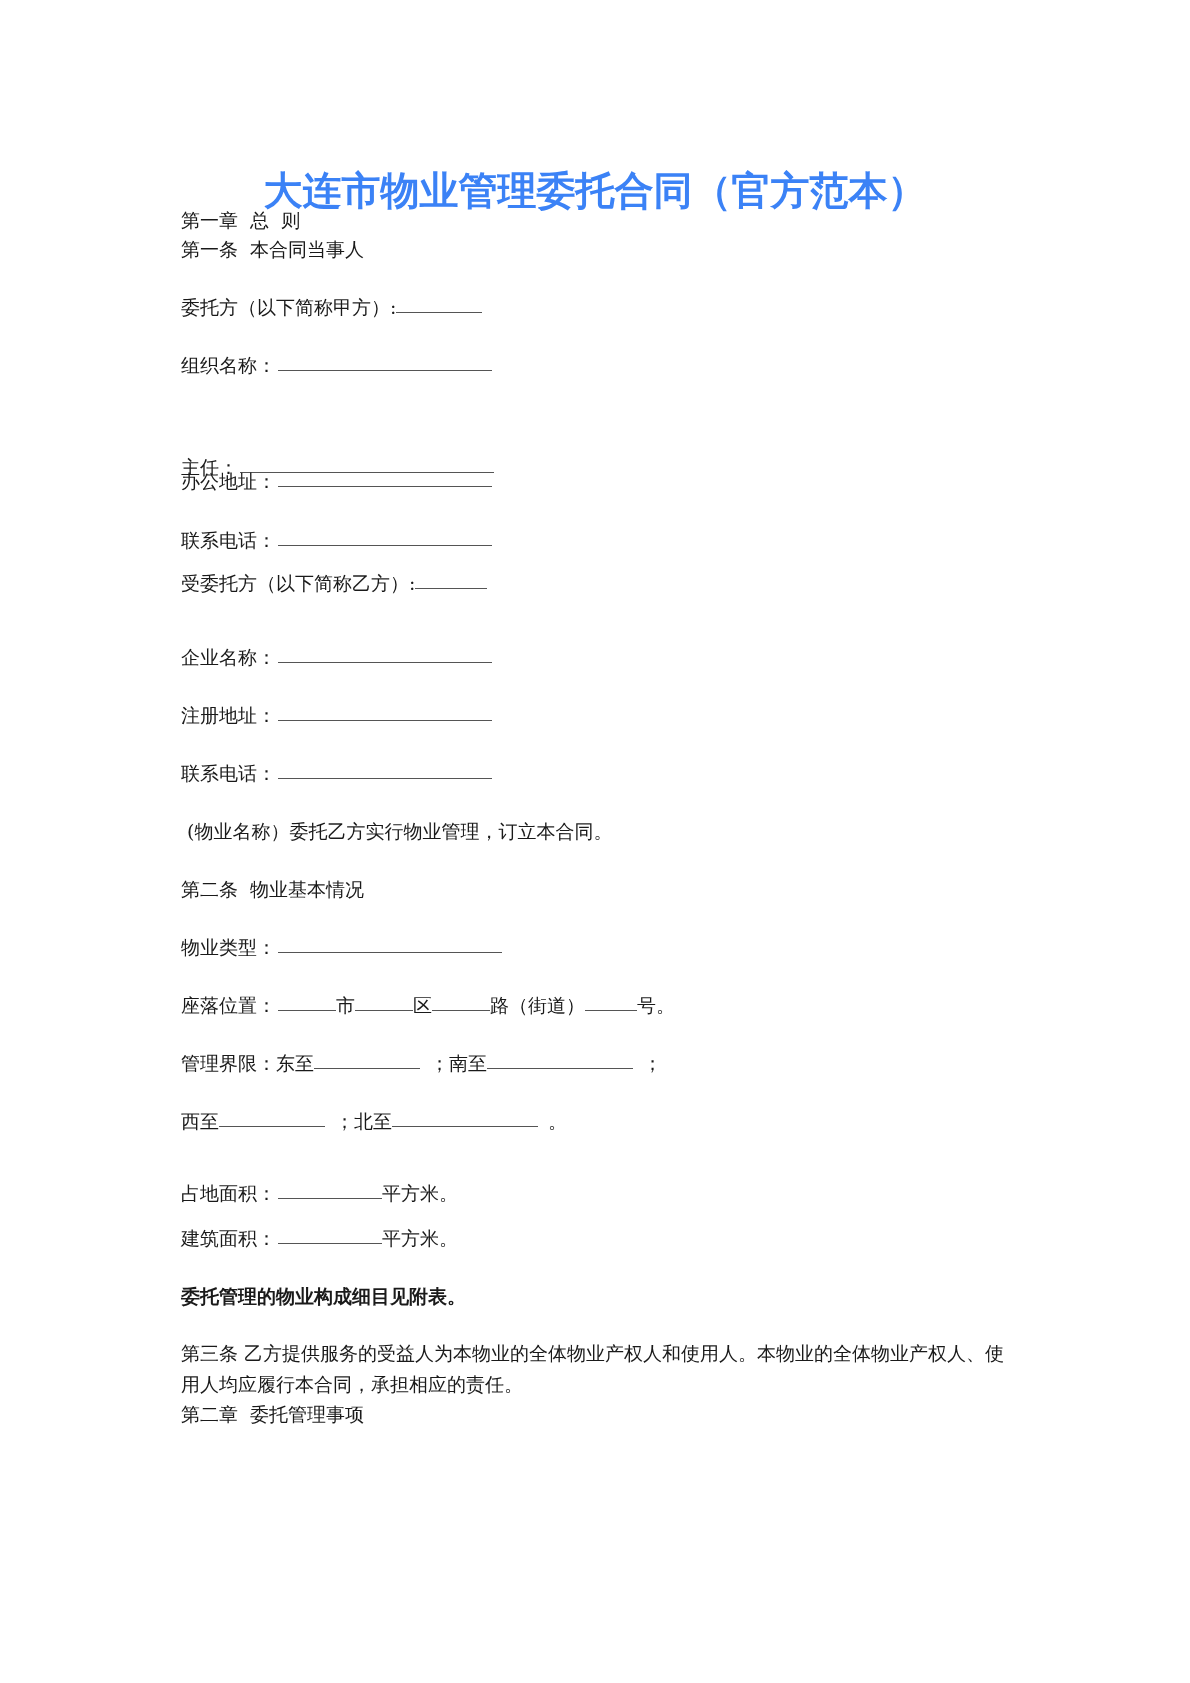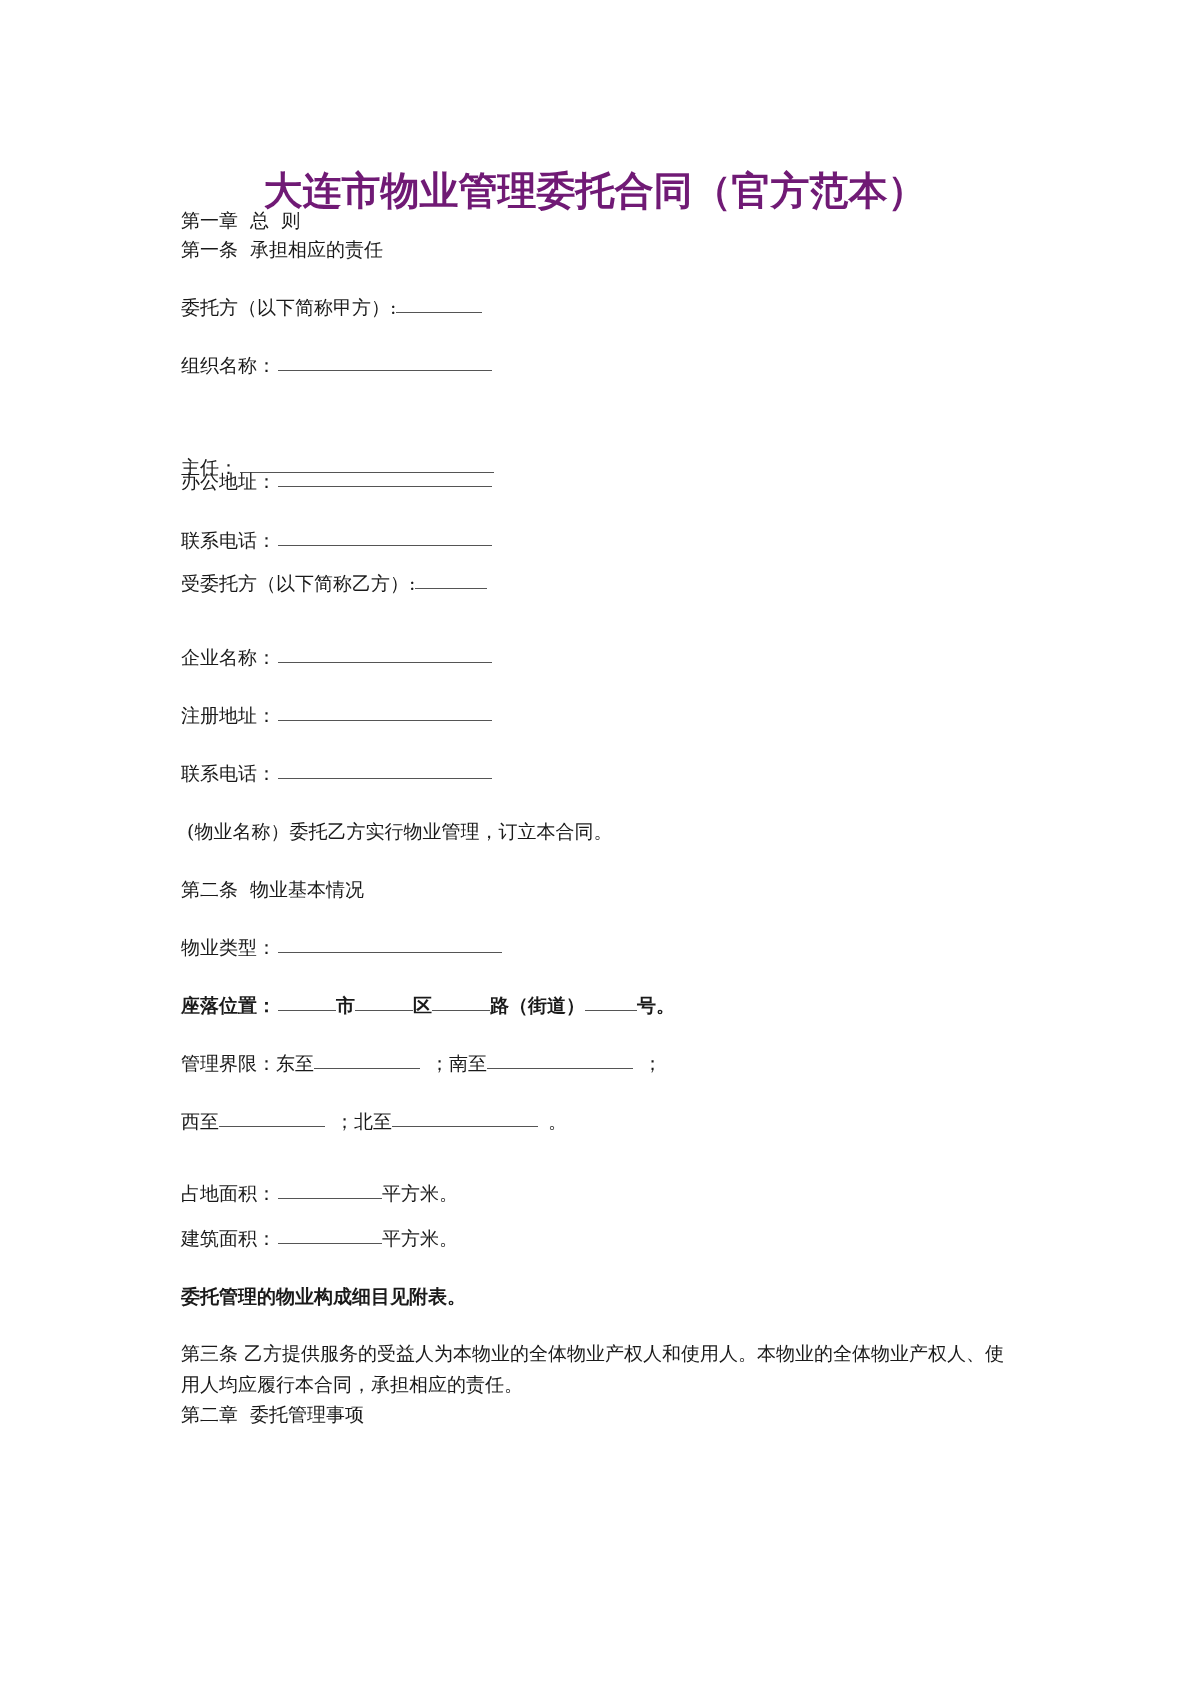--- a/index.html
+++ b/index.html
@@ -18,21 +18,21 @@
   .title {
     position: absolute;
     left: 0;
     width: 1190px;
     top: 166px;
     text-align: center;
     font-size: 39px;
     font-weight: bold;
     line-height: 48px;
     letter-spacing: 0px;
-    color: #701a75;
+    color: #3b82f6;
   }
   .line {
     position: absolute;
     left: 181px;
     font-size: 19px;
     line-height: 26px;
     white-space: nowrap;
     display: flex;
   }
   .blank {
@@ -52,21 +52,21 @@
 </style>
 </head>
 <body>
 
 <div class="title">大连市物业管理委托合同（官方范本）</div>
 
 <div class="line" style="top:207px;">
   <span style="white-space:pre;">第一章  总  则</span>
 </div>
 <div class="line" style="top:236px;">
-  <span style="white-space:pre;">第一条  承担相应的责任</span>
+  <span style="white-space:pre;">第一条  本合同当事人</span>
 </div>
 
 <div class="line" style="top:294px;">
   <span>委托方（以下简称甲方）:</span>
   <span class="blank" style="width:86px;"></span>
 </div>
 
 <div class="line" style="top:352px;">
   <span>组织名称：</span>
   <span class="blank" style="width:214px;margin-left:2px;"></span>
@@ -113,21 +113,21 @@
 
 <div class="line" style="top:876px;">
   <span style="white-space:pre;">第二条  物业基本情况</span>
 </div>
 
 <div class="line" style="top:934px;">
   <span>物业类型：</span>
   <span class="blank" style="width:224px;margin-left:2px;"></span>
 </div>
 
-<div class="line" style="top:992px;font-weight:bold;">
+<div class="line" style="top:992px;">
   <span>座落位置：</span>
   <span class="blank" style="width:58px;margin-left:2px;"></span>
   <span>市</span>
   <span class="blank" style="width:58px;"></span>
   <span>区</span>
   <span class="blank" style="width:58px;"></span>
   <span>路（街道）</span>
   <span class="blank" style="width:52px;"></span>
   <span>号。</span>
 </div>

